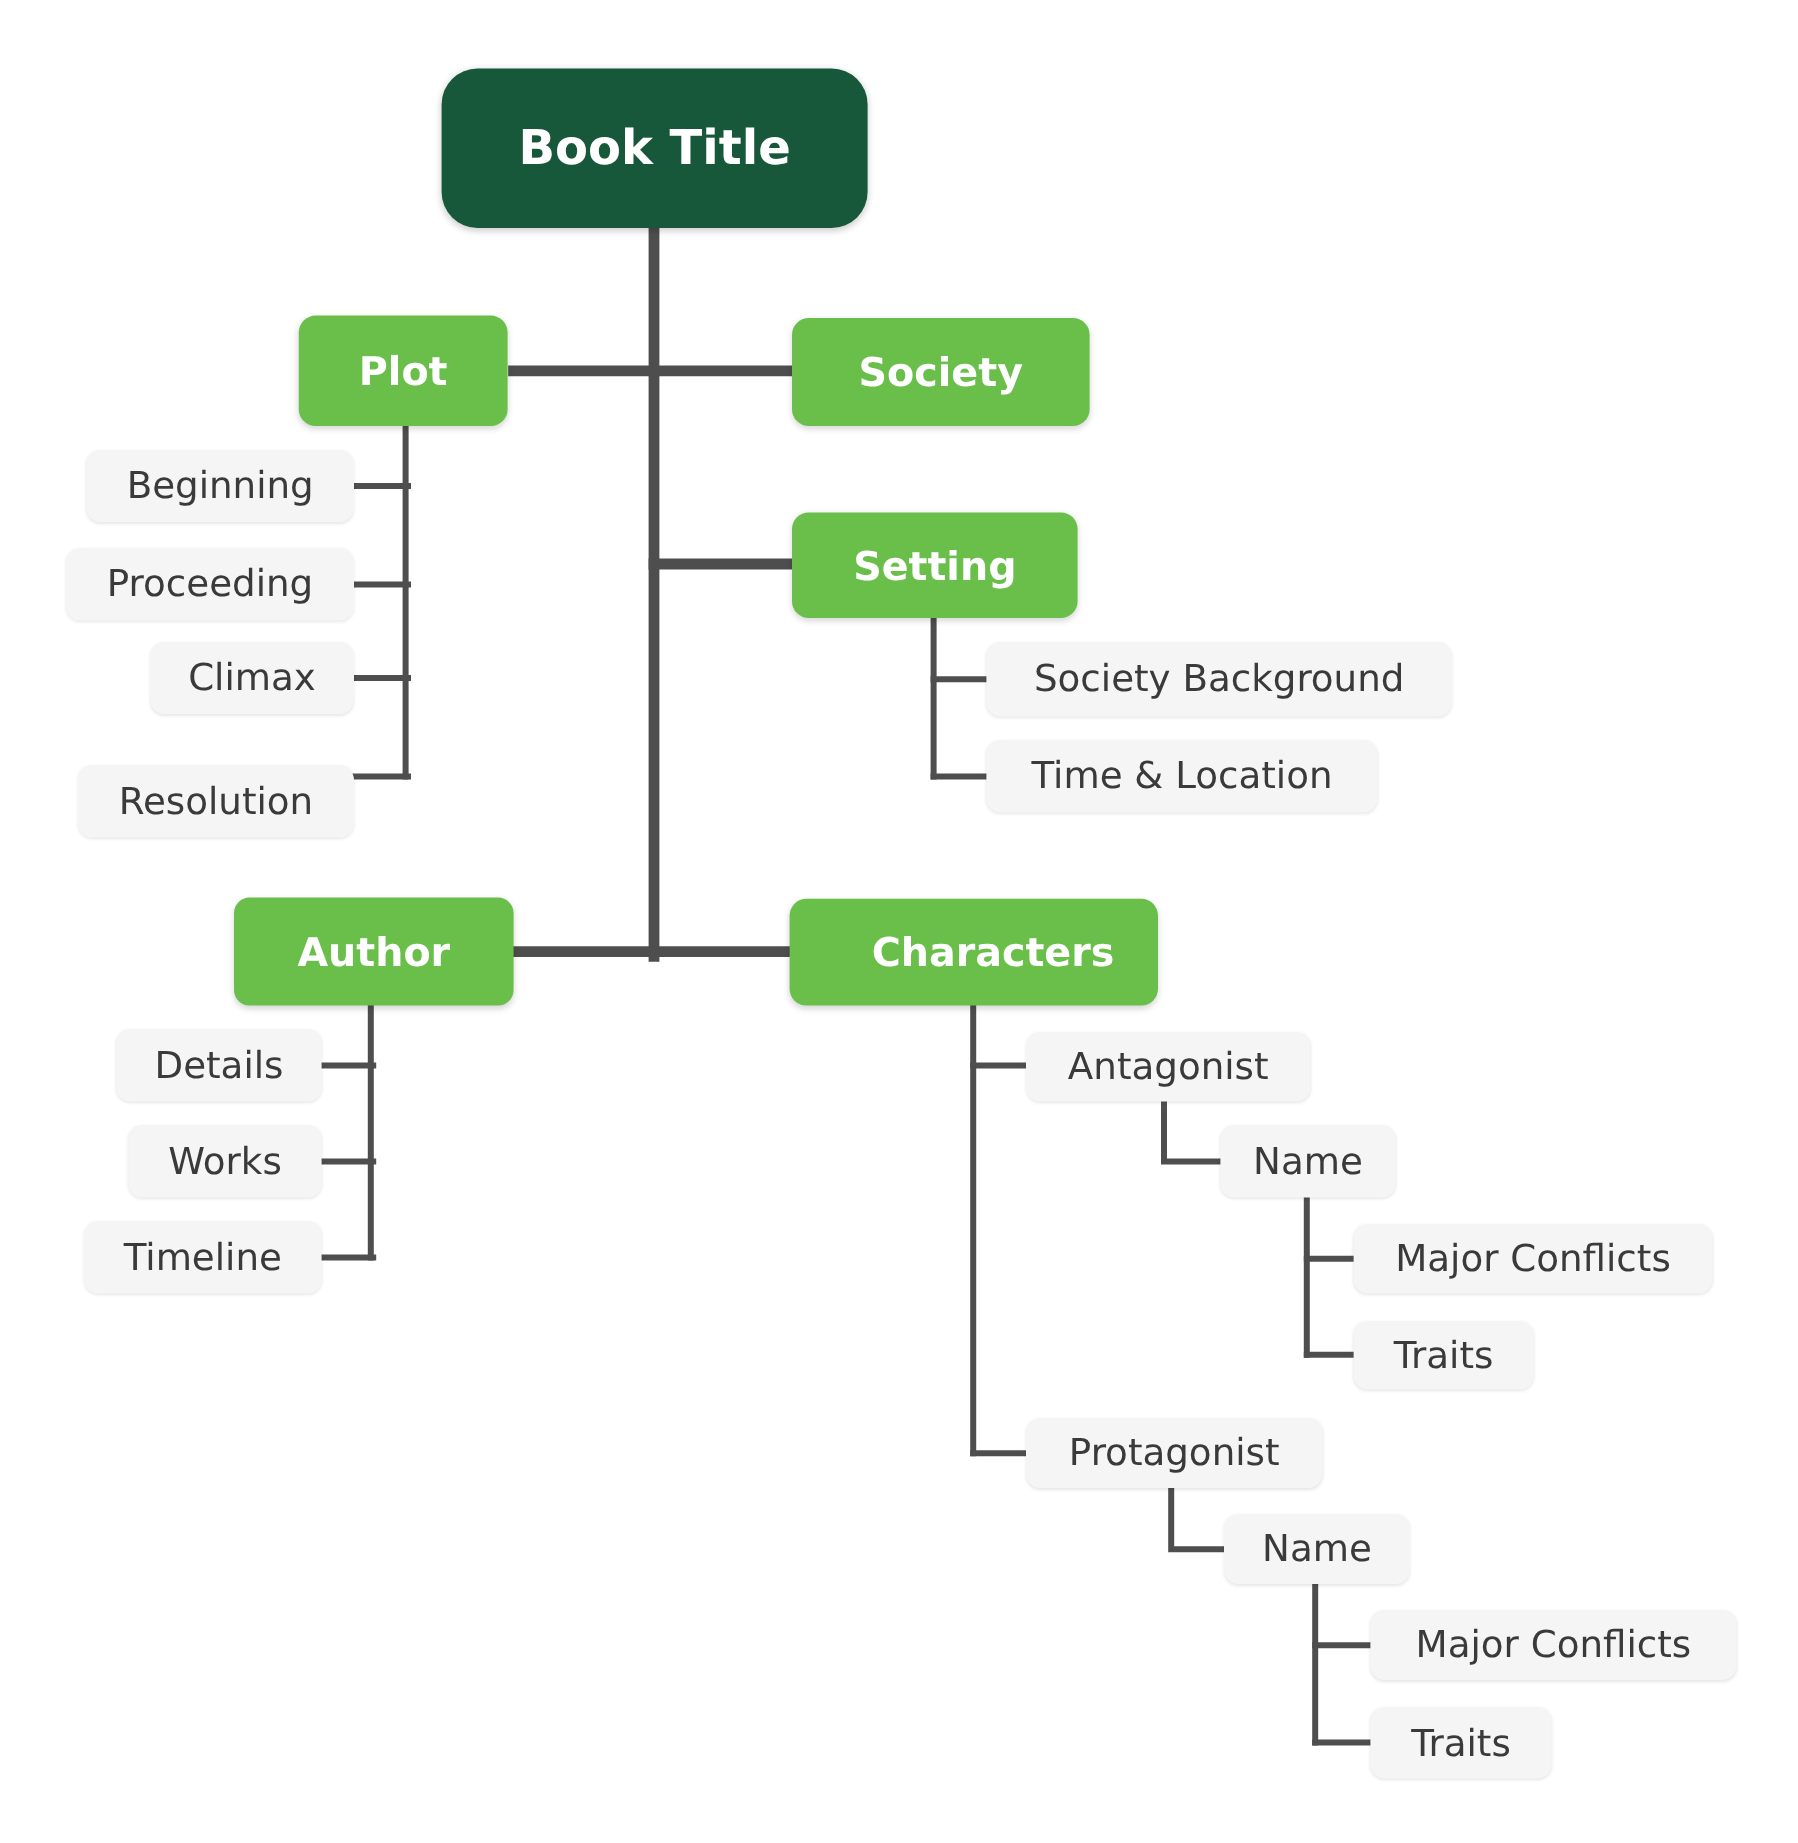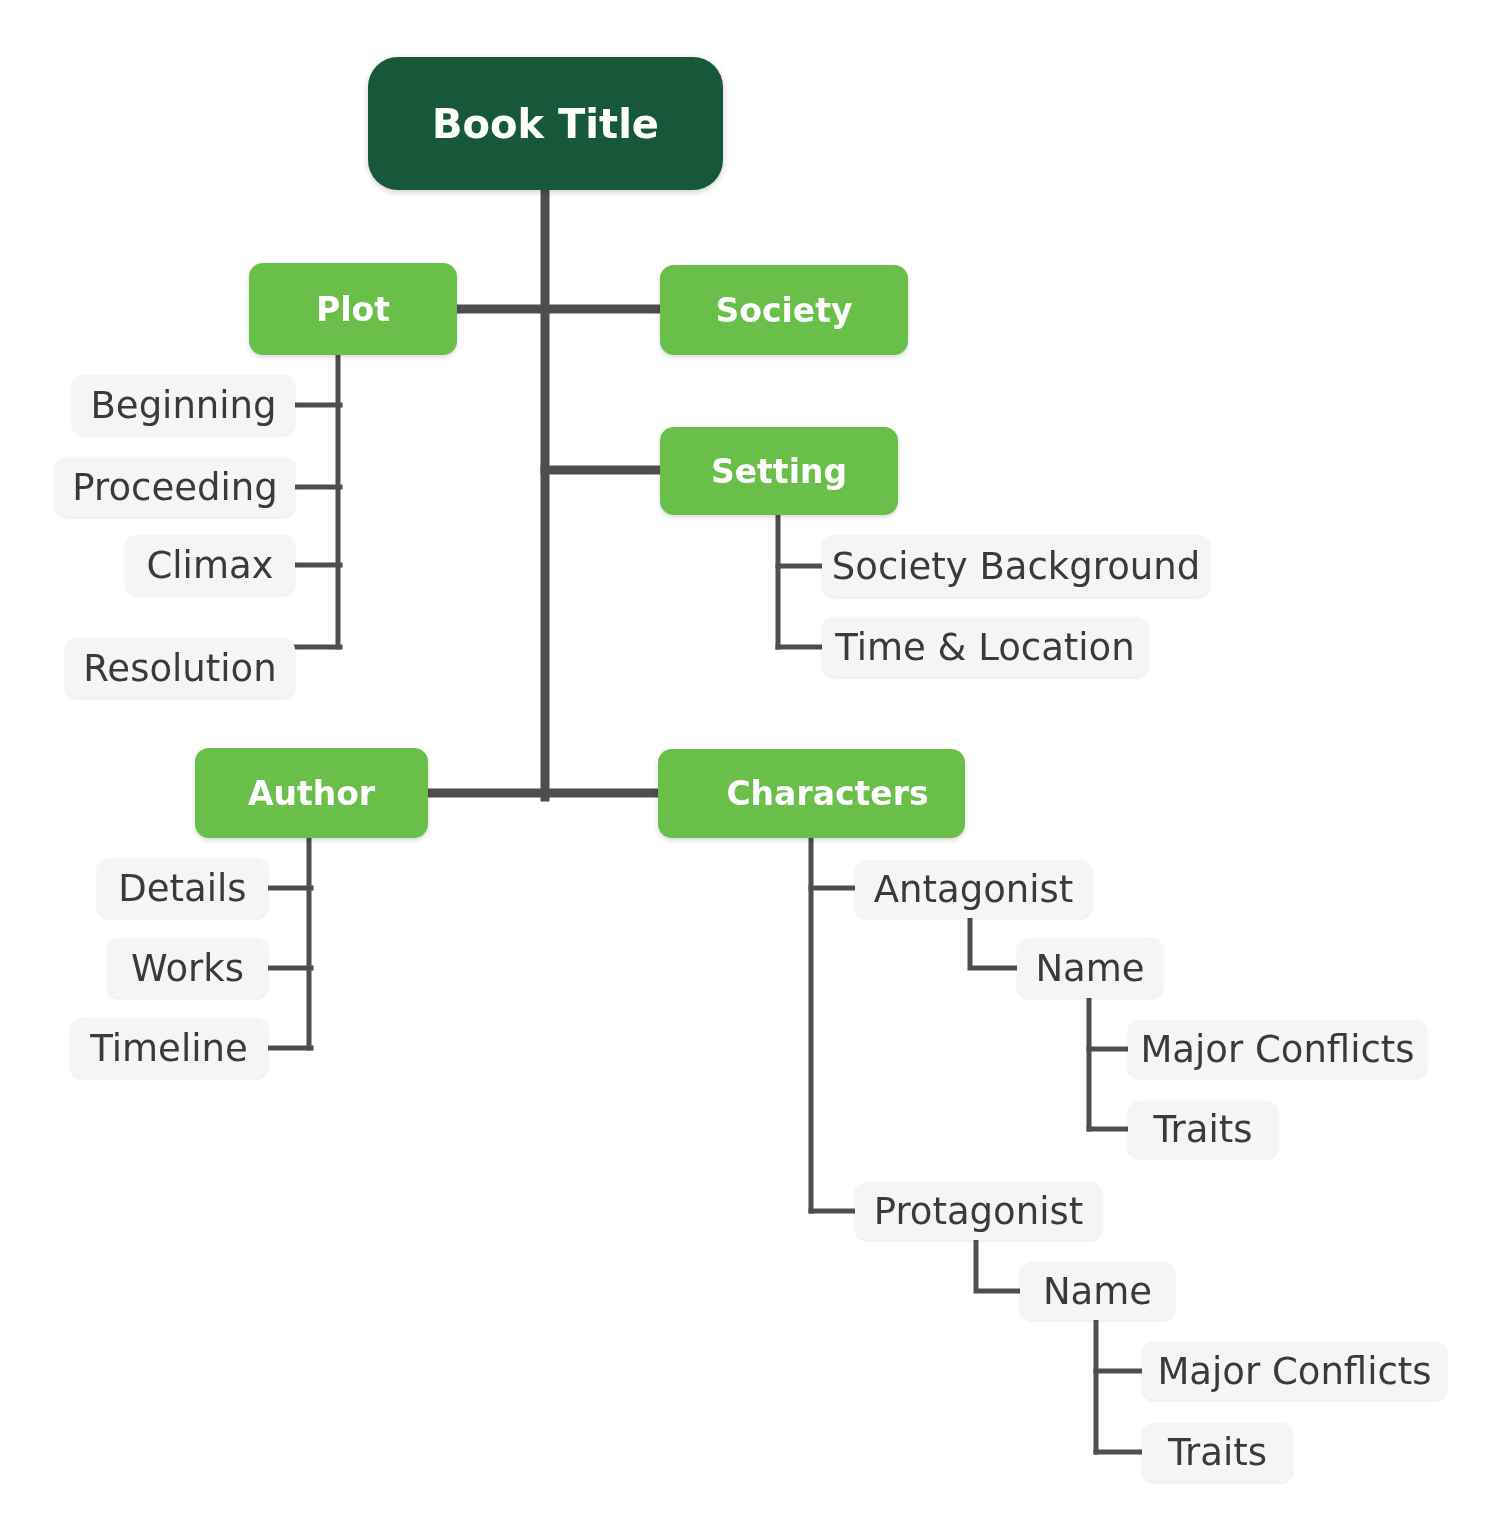--- a/index.html
+++ b/index.html
@@ -45,21 +45,21 @@
     background: var(--branch-bg, #6abf4b);
     color: var(--node-text, #ffffff);
     font-weight: bold;
     font-size: 33px;
     border-radius: 14px;
     box-shadow: 0 2px 5px rgba(0,0,0,.16);
   }
   .leaf {
     background: var(--leaf-bg, #f5f5f5);
     color: var(--leaf-text, #3a3a3a);
-    font-size: 37px;
+    font-size: 31px;
     border-radius: 12px;
     box-shadow: 0 1px 3px rgba(0,0,0,.10);
   }
 </style>
 </head>
 <body>
 
 <div class="canvas">
 
   <svg class="connectors" viewBox="0 0 1498 1536" aria-hidden="true">
@@ -94,24 +94,24 @@
     <path class="sub" d="M1089 1129 H1128"></path>
 
     <path class="sub" d="M976 1240 V1291 H1020"></path>
     <path class="sub" d="M1096 1320 V1452"></path>
     <path class="sub" d="M1096 1371 H1142"></path>
     <path class="sub" d="M1096 1452 H1142"></path>
   </svg>
 
   <div class="node root" style="left:368px; top:57px; width:355px; height:133px;">Book Title</div>
 
-  <div class="node branch" style="left:249px; top:263px; width:208px; height:92px;">Plot</div>
+  <div class="node branch" style="left:249px; top:263px; width:174px; height:92px;">Plot</div>
   <div class="node branch" style="left:660px; top:265px; width:248px; height:90px;">Society</div>
   <div class="node branch" style="left:660px; top:427px; width:238px; height:88px;">Setting</div>
-  <div class="node branch" style="left:195px; top:748px; width:233px; height:90px;">Author</div>
+  <div class="node branch" style="left:195px; top:748px; width:233px; height:90px;border-radius:13px;">Author</div>
   <div class="node branch" style="left:658px; top:749px; width:307px; height:89px;padding-left:32px;">Characters</div>
 
   <div class="node leaf" style="left:72px; top:375px; width:223px; height:60px;">Beginning</div>
   <div class="node leaf" style="left:55px; top:457px; width:240px; height:60px;text-align:right;">Proceeding</div>
   <div class="node leaf" style="left:125px; top:535px; width:170px; height:60px;">Climax</div>
   <div class="node leaf" style="left:65px; top:638px; width:230px; height:60px;">Resolution</div>
 
   <div class="node leaf" style="left:822px; top:535px; width:388px; height:62px;">Society Background</div>
   <div class="node leaf" style="left:97px; top:858px; width:171px; height:60px;">Details</div>
 

